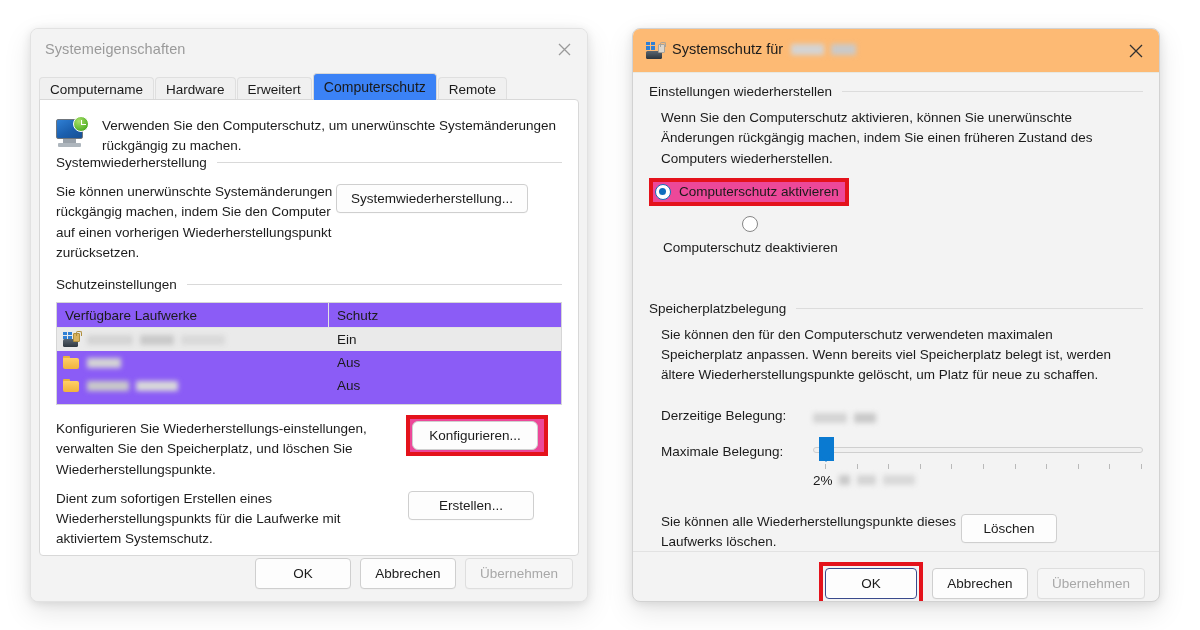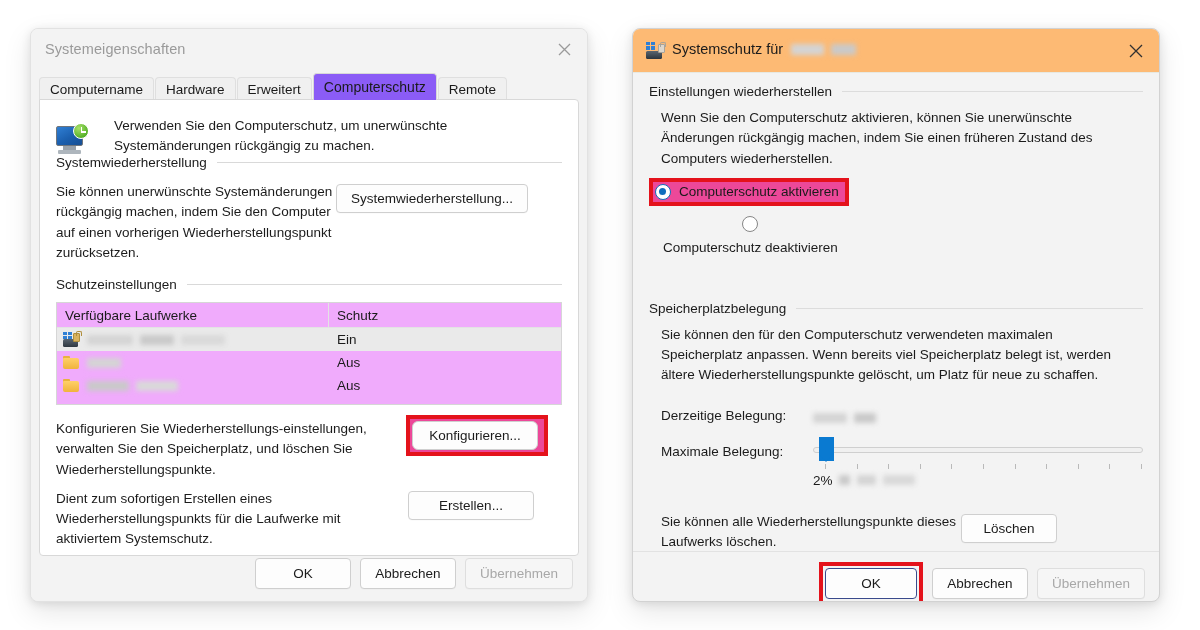--- a/index.html
+++ b/index.html
@@ -50,38 +50,38 @@
     font-size: 13.5px; color: #1a1a1a;
     display: flex; align-items: center;
     background: #f0f0f0;
     border: 1px solid #dfdfdf;
     border-bottom: none;
     border-radius: 4px 4px 0 0;
     margin-right: 1px;
     position: relative; z-index: 1;
   }
   .tab.active {
-    height: 27px; background: #8b5cf6;
+    height: 27px; background: #3b82f6;
     border-color: #d8d8d8;
     z-index: 3;
     font-size: 14px;
   }
 
   .tabpanel {
     position: relative;
     margin: 0 8px; height: 457px;
     background: #ffffff;
     border: 1px solid #d8d8d8;
     border-radius: 0 4px 4px 4px;
     margin-top: -1px;
     z-index: 2;
   }
 
   
-  .blurb { display: flex; gap: 24px; padding: 14px 16px 0 16px; align-items: flex-end; }
+  .blurb { display: flex; gap: 12px; padding: 14px 16px 0 16px; }
   .blurb-text { font-size: 13.5px; color: #1b1b1b; line-height: 1.45; padding-top: 2px; }
 
   .mon-icon { width: 34px; height: 32px; position: relative; flex: none; margin-top: 2px;}
   .mon-icon .screen {
     position: absolute; left: 0; top: 3px; width: 27px; height: 20px;
     background: linear-gradient(150deg,#2f7fd4 0%,#1b5fae 55%,#174f93 100%);
     border: 1.5px solid #6f757c; border-radius: 2px;
   }
   .mon-icon .stand {
     position: absolute; left: 7px; top: 23px; width: 13px; height: 4px; background: #9aa2aa;
@@ -129,21 +129,21 @@
     cursor: default;
     box-shadow: 0 0.5px 0 rgba(0,0,0,0.03);
   }
   .btn.disabled { color: #a8a8a8; background: #f6f6f6; border-color: #dedede; }
   .btn.focused { border: 1px solid #3a4a8c; box-shadow: 0 0 0 1px #ffffff inset; }
 
   
   .table {
     margin: 10px 16px 0 16px;
     border: 1px solid #d6d6d6;
-    background: #f0abfc;
+    background: #8b5cf6;
     height: 103px;
     overflow: hidden;
   }
   .thead { display: flex; height: 25px; border-bottom: 1px solid #e3e3e3; }
   .th {
     font-size: 13.5px; color: #1b1b1b; display: flex; align-items: center;
     padding-left: 8px;
   }
   .th.c1 { width: 272px; border-right: 1px solid #e3e3e3; }
   .th.c2 { flex: 1; }

